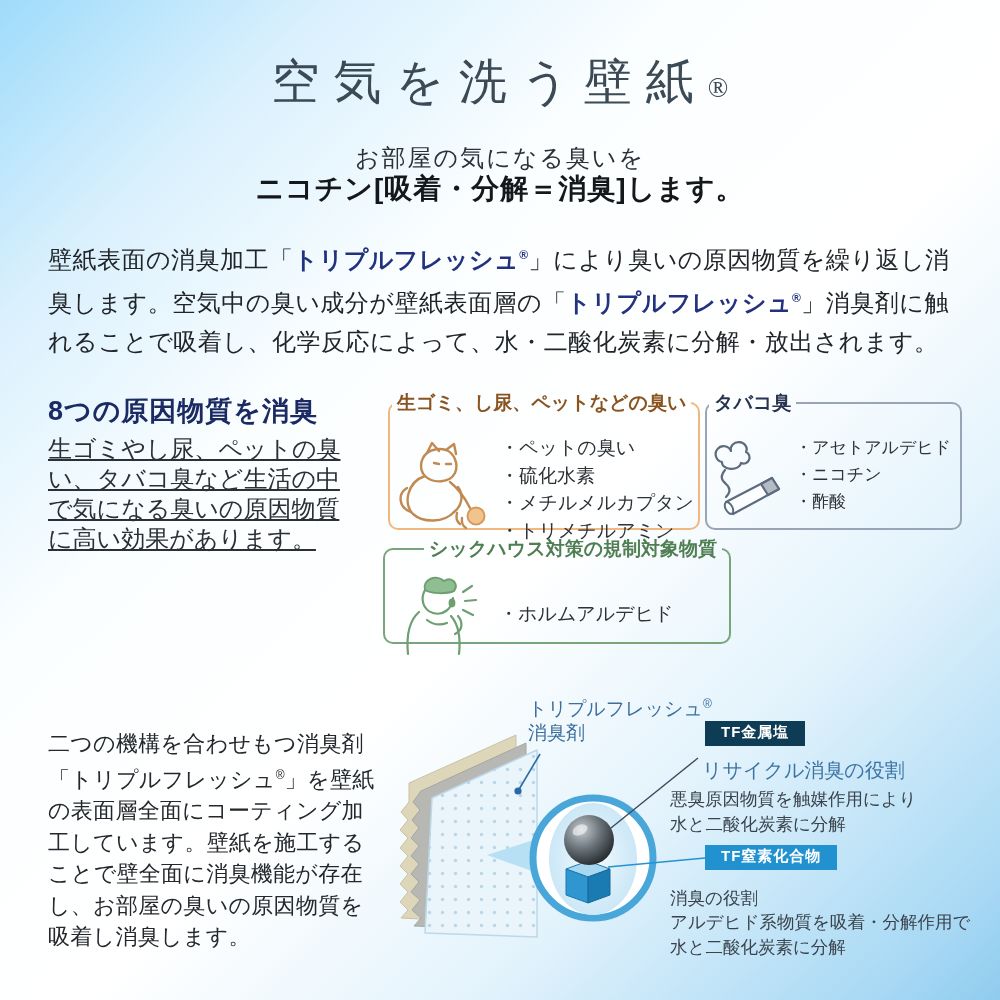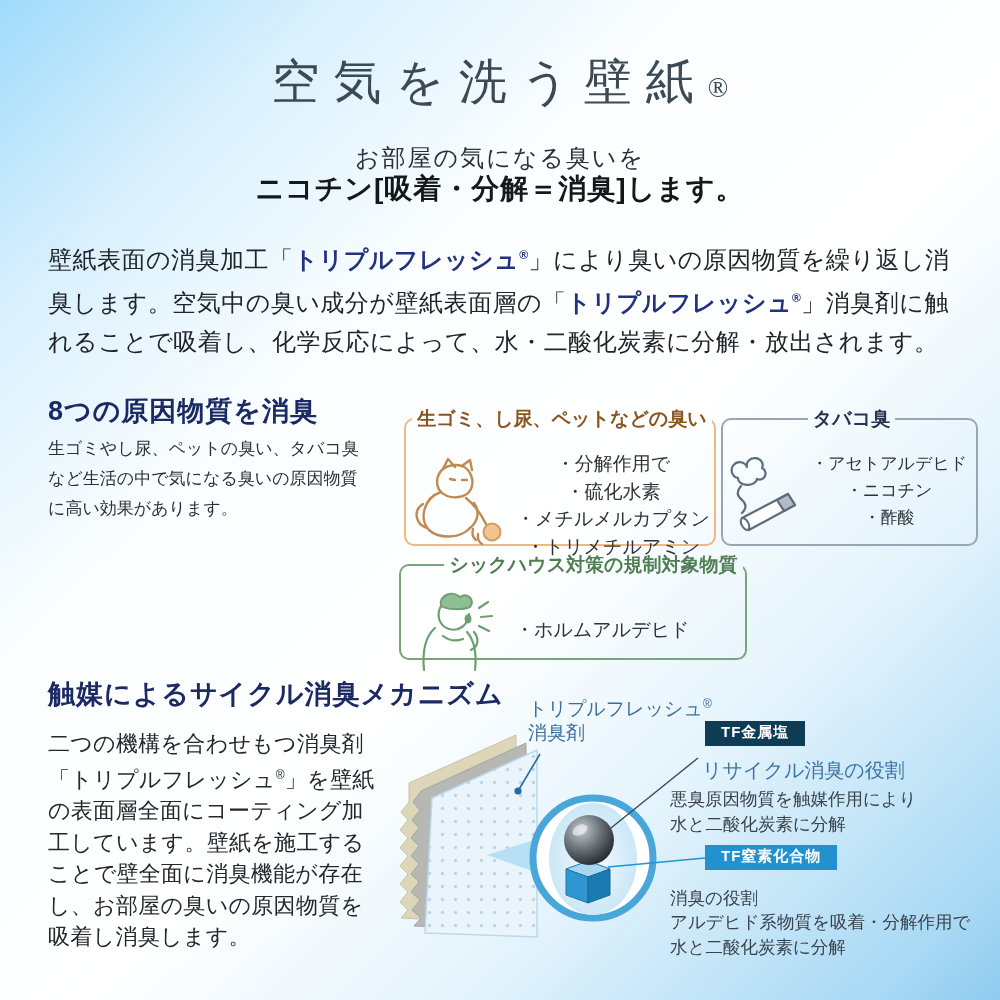--- a/index.html
+++ b/index.html
@@ -14,22 +14,22 @@
     font-size:48px;letter-spacing:14px;color:#3c4a55;font-weight:400;
   }
   .reg-big{font-size:27px;letter-spacing:0;vertical-align:1px;}
   .sub1{position:absolute;top:142px;left:0;width:100%;text-align:center;font-size:24px;color:#2c3238;letter-spacing:2px;}
   .sub2{position:absolute;top:170px;left:0;width:100%;text-align:center;font-size:28px;font-weight:bold;color:#15181b;letter-spacing:1px;}
   .intro{position:absolute;left:48px;top:236px;width:912px;font-size:24px;line-height:39px;color:#212529;letter-spacing:0.5px;}
   .brand{color:#22327e;font-weight:bold;}
   .reg-sup{font-size:12px;vertical-align:super;}
   .sec-heading{position:absolute;font-size:27px;font-weight:bold;color:#1c2a63;letter-spacing:1px;}
   #odors-heading{left:48px;top:374px;margin-top:19px;}
-  .odors-body{position:absolute;left:48px;top:434px;width:312px;font-size:17px;line-height:30px;color:#2b3036;}
-  fieldset.obox{position:absolute;margin:16px;padding:0;border-radius:10px;min-inline-size:0;background:transparent;text-align:center;}
+  .odors-body{position:absolute;left:48px;top:434px;width:312px;font-size:24px;line-height:30px;color:#2b3036;text-decoration:underline;}
+  fieldset.obox{position:absolute;margin:0;padding:0;border-radius:10px;min-inline-size:0;background:transparent;}
   .obox legend{font-weight:bold;font-size:19px;padding:0 5px;margin-left:2px;white-space:nowrap;letter-spacing:0;}
   #box1{left:388px;top:390px;width:308px;height:136px;border:2px solid #f0b87e;}
   #box1 legend{color:#8a5420;}
   #box2{left:705px;top:390px;width:253px;height:136px;border:2px solid #99a5b7;}
   #box2 legend{color:#273350;}
   #box3{left:383px;top:536px;width:307px;height:104px;border:2px solid #79a47c;padding-left:37px;}
   #box3 legend{color:#4f7e53;}
   .items{position:absolute;font-size:19px;line-height:27.5px;color:#2d3237;}
   #box1 .items{left:110px;top:18px;}
   #box2 .items{left:88px;top:18px;font-size:17px;line-height:27px;}
@@ -76,21 +76,21 @@
         <path d="M31,36 C13,42 9,64 19,74 C29,83 50,83 60,72"></path>
         <path d="M60,72 C68,66 70,55 64,47"></path>
         <path d="M17,72 C5,68 3,54 13,48"></path>
         <path d="M56,42 C66,50 72,60 76,68"></path>
         <path d="M66,84 q-5,-4 -3,-11"></path>
         <path d="M72,88 q-5,-3 -4,-10"></path>
       </g>
       <circle cx="82" cy="76" r="8.5" fill="#f2c48d" stroke="#d79a5e" stroke-width="2"></circle>
     </svg>
     <div class="items">
-      <div>・分解作用で</div>
+      <div>・ペットの臭い</div>
       <div>・硫化水素</div>
       <div>・メチルメルカプタン</div>
       <div>・トリメチルアミン</div>
     </div>
   </fieldset>
 
   <fieldset class="obox" id="box2">
     <legend>タバコ臭</legend>
     <svg class="illus" style="left:2px;top:24px;" width="90" height="92" viewBox="0 0 90 92">
       <g fill="none" stroke="#5d6b7e" stroke-width="2.2" stroke-linecap="round" stroke-linejoin="round">
@@ -122,21 +122,20 @@
         <path d="M68,27 L79,26"></path>
         <path d="M66,36 L76,41"></path>
       </g>
       <ellipse cx="55" cy="29" rx="3.4" ry="4.4" fill="#6d9f72"></ellipse>
     </svg>
     <div class="items">
       <div>・ホルムアルデヒド</div>
     </div>
   </fieldset>
 
-  <div class="sec-heading" id="mech-heading">触媒によるサイクル消臭メカニズム</div>
   <div class="mech-body"><span>二つの機構を合わせもつ消臭剤「トリプルフレッシュ</span><span class="reg-sup">®</span><span>」を壁紙の表面層全面にコーティング加工しています。壁紙を施工することで壁全面に消臭機能が存在し、お部屋の臭いの原因物質を吸着し消臭します。</span></div>
 
   <svg class="diagram-svg" width="560" height="292" viewBox="0 0 560 292">
     <defs>
       <radialGradient id="sphereG" cx="0.35" cy="0.3" r="0.85">
         <stop offset="0%" stop-color="#c6cdd2"></stop>
         <stop offset="45%" stop-color="#6a7379"></stop>
         <stop offset="100%" stop-color="#101518"></stop>
       </radialGradient>
       <radialGradient id="glowG" cx="0.5" cy="0.5" r="0.75">

